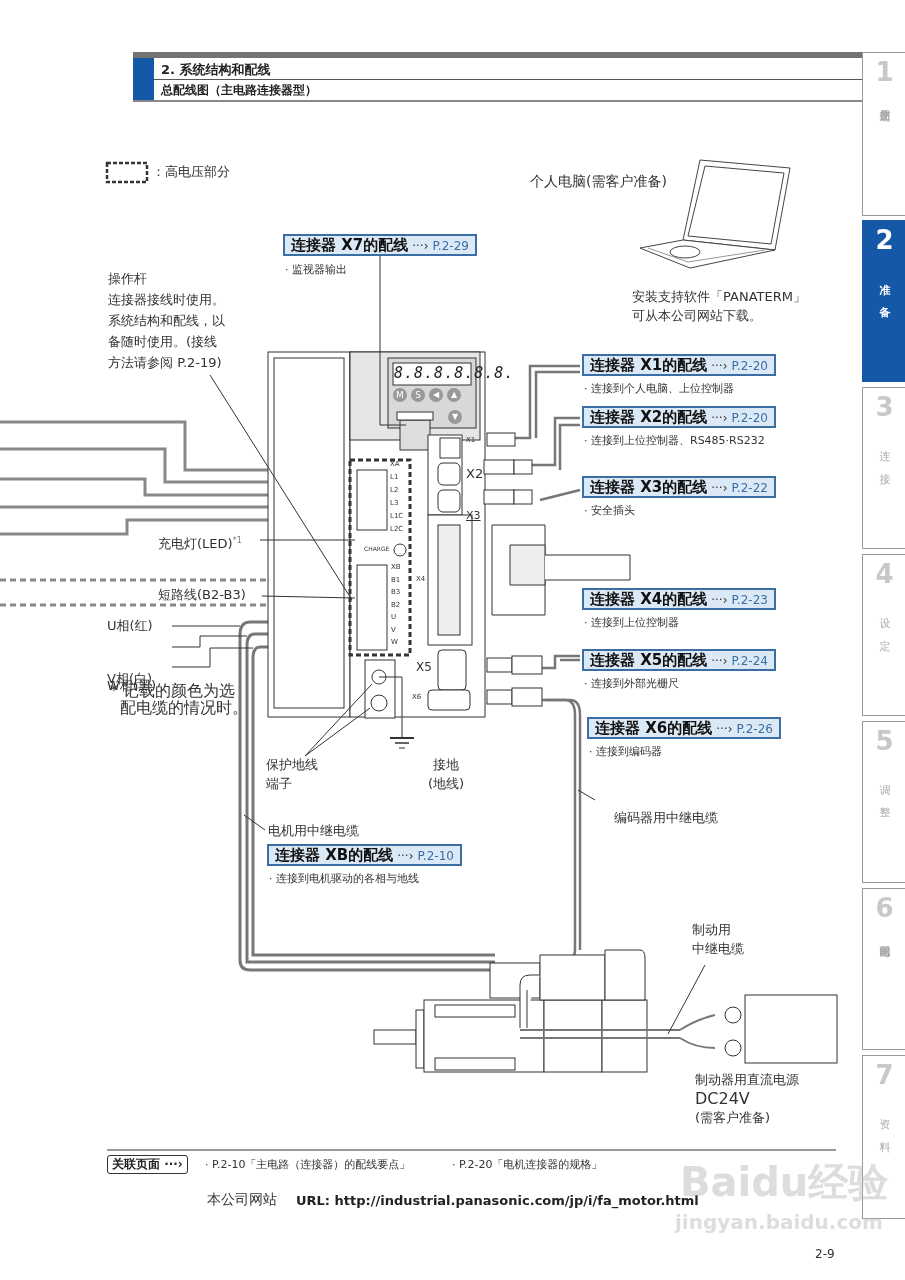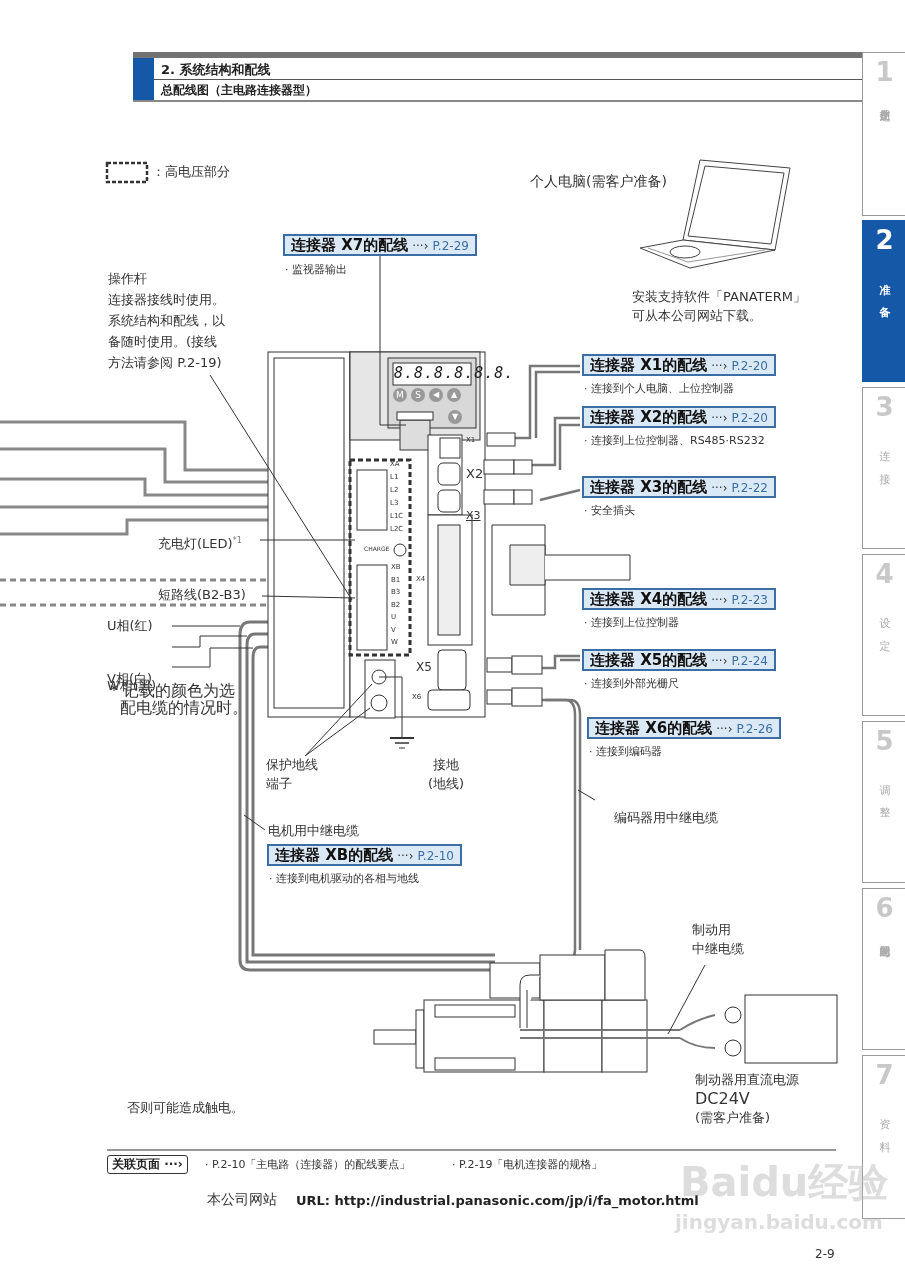--- a/index.html
+++ b/index.html
@@ -303,26 +303,25 @@
   <div>制动用</div>
   <div>中继电缆</div>
 </div>
 <div class="lab" style="left:695px;top:1070px;">
   <div>制动器用直流电源</div>
   <div class="small">DC24V</div>
   <div>(需客户准备)</div>
 </div>
 
 <div class="lab" style="left:107px;top:1098px;">
-  <div style="padding-left:20px">否则可能造成触电。</div>
 </div>
 
 <div id="foot-rel" class="abs">关联页面 ···›</div>
 <div class="sub" style="left:205px;top:1157px;">· P.2-10「主电路（连接器）的配线要点」</div>
-<div class="sub" style="left:452px;top:1157px;">· P.2-19「电机连接器的规格」</div>
+<div class="sub" style="left:452px;top:1157px;">· P.2-20「电机连接器的规格」</div>
 
 <div class="lab" style="left:207px;top:1190px;font-size:14px;">本公司网站</div>
 <div class="lab" style="left:296px;top:1191px;font-size:13px;font-weight:bold;color:#222;">URL: http://industrial.panasonic.com/jp/i/fa_motor.html</div>
 
 <div class="abs" style="left:680px;top:1155px;font-size:40px;font-weight:bold;color:rgba(180,180,180,0.45);">Baidu经验</div>
 <div class="abs" style="left:675px;top:1210px;font-size:20px;font-weight:bold;color:rgba(180,180,180,0.45);">jingyan.baidu.com</div>
 
 <div class="lab" style="left:815px;top:1245px;font-size:12px;">2-9</div>
 
 </body></html>

